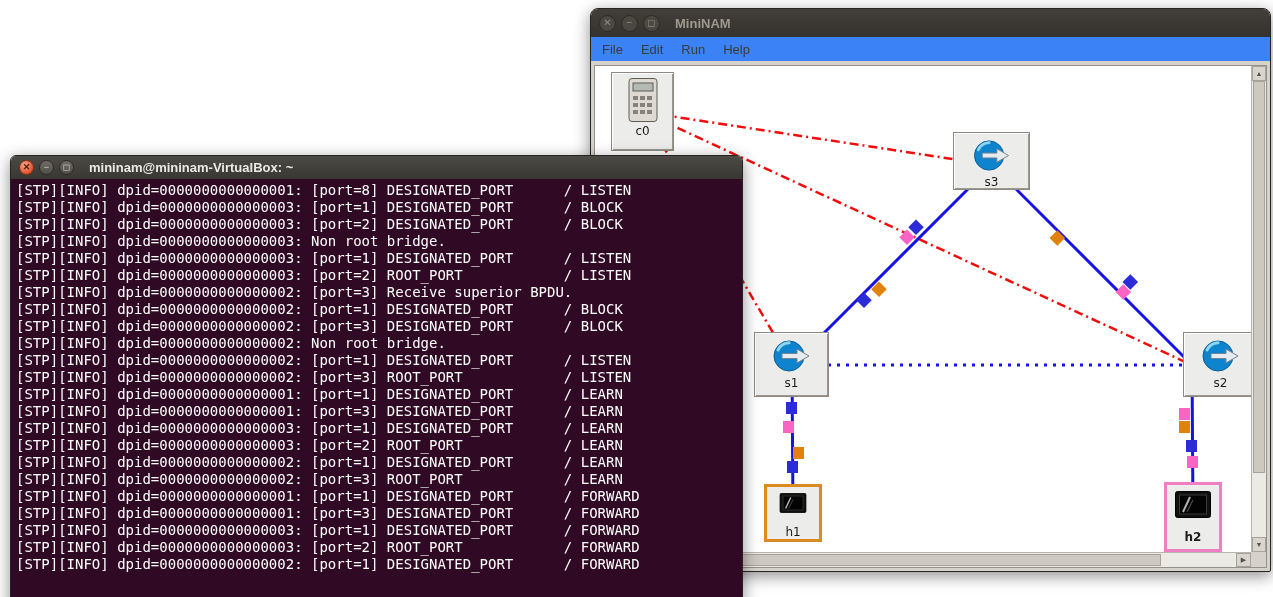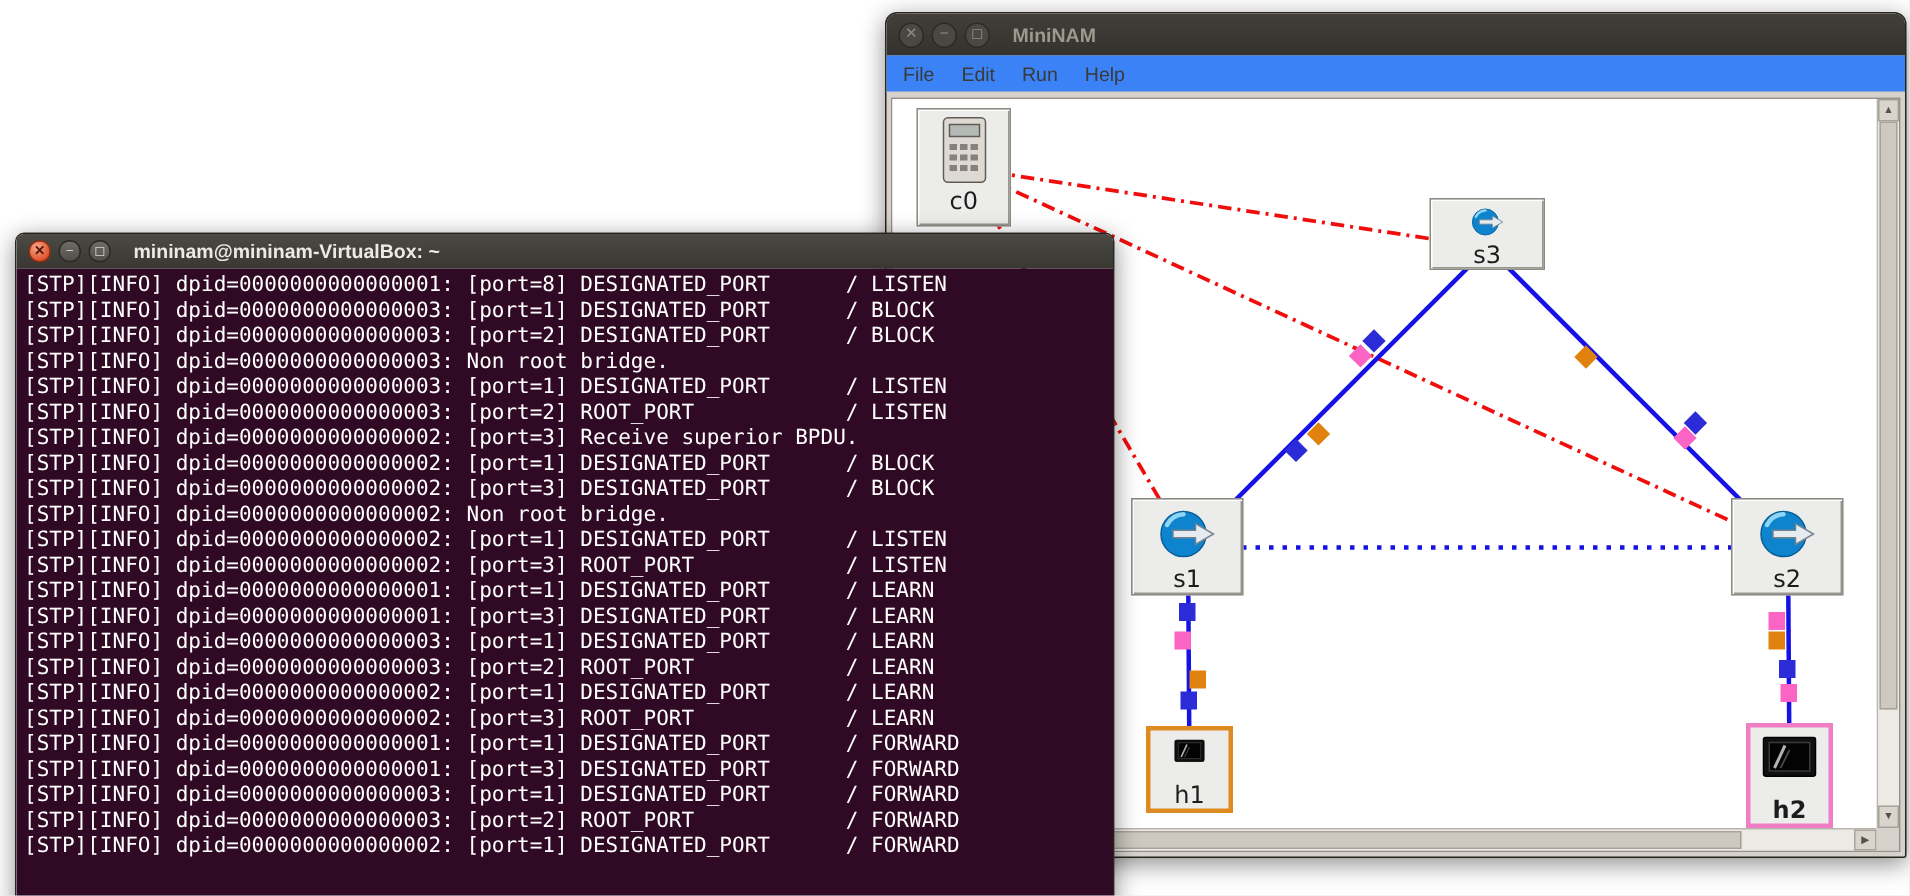--- a/index.html
+++ b/index.html
@@ -32,21 +32,21 @@
   .canvas-frame { width: 100%; height: 100%; border: 1px solid #94918a; background: #efece8;
                   display: grid; grid-template-columns: 1fr 15px; grid-template-rows: 1fr 15px; }
   .canvas { position: relative; background: #ffffff; overflow: hidden; }
   .canvas svg.links { position: absolute; left: 0; top: 0; }
 
   
   .node { position: absolute; background: #ececea; border: 1px solid #8d8a84;
           box-shadow: inset 1px 1px 0 #ffffff, inset -1px -1px 0 #9a978f;
           display: flex; flex-direction: column; align-items: center;
           justify-content: flex-start; padding-top: 4px; cursor: default; }
-  .node .nlabel { font-size: 16px; color: #1c1c1c; margin-top: 1px;
+  .node .nlabel { font-size: 12px; color: #1c1c1c; margin-top: 1px;
                   font-family: "DejaVu Sans", "Liberation Sans", sans-serif; }
   .node.host { border-width: 3px; border-style: solid; background: #ececea;
                box-shadow: none; padding-top: 6px; gap: 11px; }
 
   
   .vscroll, .hscroll { background: #eceae4; display: flex; }
   .vscroll { flex-direction: column; border-left: 1px solid #b9b5ad; }
   .hscroll { flex-direction: row; border-top: 1px solid #b9b5ad; }
   .sarrow { background: #d9d5cd; border: 1px solid #a7a39b; color: #54524c;
             display: flex; align-items: center; justify-content: center;
@@ -134,39 +134,39 @@
                   <rect x="13" y="26" width="5" height="4"></rect>
                   <rect x="20" y="26" width="5" height="4"></rect>
                 <rect x="6" y="33" width="5" height="4"></rect>
                   <rect x="13" y="33" width="5" height="4"></rect>
                   <rect x="20" y="33" width="5" height="4"></rect>
               </g>
             </svg>
             <span class="nlabel">c0</span>
           </div>
 
-          <div class="node" style="left:358px; top:66px; width:77px; height:48px;">
+          <div class="node" style="left:358px; top:66px; width:77px; height:58px;">
             <svg width="42" height="38" viewBox="0 0 42 38">
               <circle cx="18" cy="19" r="15" fill="#0d84cd" stroke="#0a5d97"></circle>
               <path d="M7 13 A 13 13 0 0 1 18 5.8" stroke="#8ed5f4" stroke-width="3" fill="none" stroke-linecap="round"></path>
               <polygon points="11,16.5 26,16.5 26,12 38,19 26,26 26,21.5 11,21.5" fill="#e6ebf0" stroke="#74828f"></polygon>
             </svg>
             <span class="nlabel">s3</span>
           </div>
 
           <div class="node" style="left:159px; top:266px; width:75px; height:65px;">
             <svg width="42" height="38" viewBox="0 0 42 38">
               <circle cx="18" cy="19" r="15" fill="#0d84cd" stroke="#0a5d97"></circle>
               <path d="M7 13 A 13 13 0 0 1 18 5.8" stroke="#8ed5f4" stroke-width="3" fill="none" stroke-linecap="round"></path>
               <polygon points="11,16.5 26,16.5 26,12 38,19 26,26 26,21.5 11,21.5" fill="#e6ebf0" stroke="#74828f"></polygon>
             </svg>
             <span class="nlabel">s1</span>
           </div>
 
-          <div class="node" style="left:559px; top:266px; width:75px; height:65px;">
+          <div class="node" style="left:588px; top:266px; width:75px; height:65px;">
             <svg width="42" height="38" viewBox="0 0 42 38">
               <circle cx="18" cy="19" r="15" fill="#0d84cd" stroke="#0a5d97"></circle>
               <path d="M7 13 A 13 13 0 0 1 18 5.8" stroke="#8ed5f4" stroke-width="3" fill="none" stroke-linecap="round"></path>
               <polygon points="11,16.5 26,16.5 26,12 38,19 26,26 26,21.5 11,21.5" fill="#e6ebf0" stroke="#74828f"></polygon>
             </svg>
             <span class="nlabel">s2</span>
           </div>
 
           <div class="node host" style="left: 169px; top: 418px; width: 58px; height: 58px; border-color: rgb(221, 138, 32);">
             <svg width="36" height="27" viewBox="0 0 36 27">

